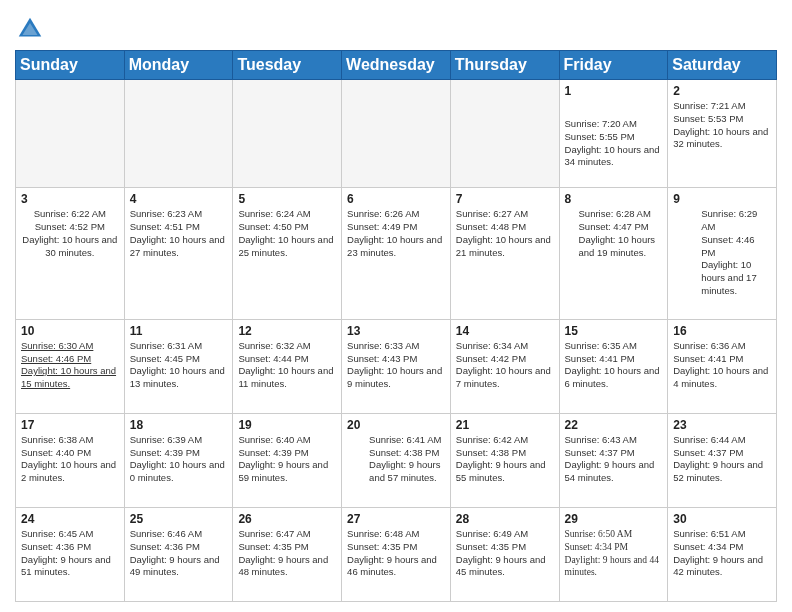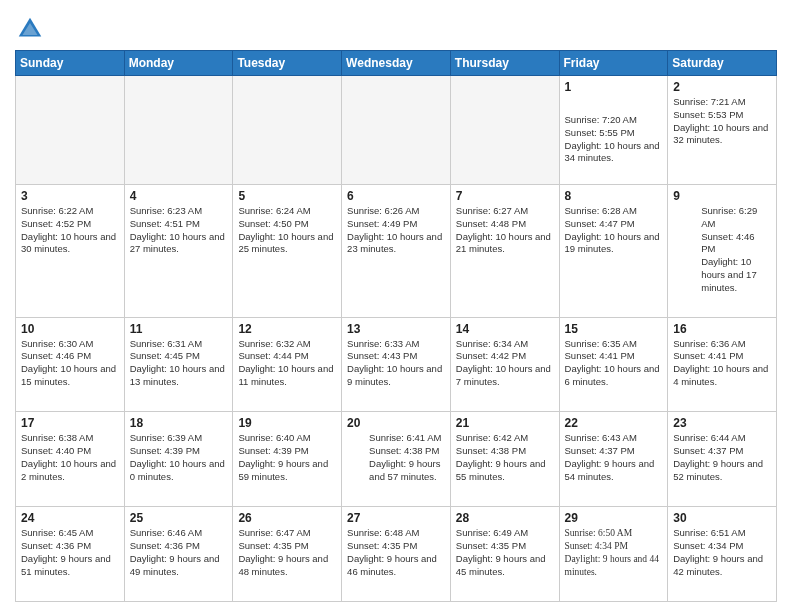--- a/index.html
+++ b/index.html
@@ -68,21 +68,21 @@
     }
     .cal-table {
       width: 100%;
       border-collapse: collapse;
       flex: 1;
       table-layout: fixed;
     }
     .cal-table th {
       background: #2a7abf;
       color: #fff;
-      font-size: 12px;
+      font-size: 16px;
       font-weight: bold;
       padding: 5px 4px;
       text-align: left;
       border: 1px solid #1a5a9a;
     }
     .cal-table td {
       border: 1px solid #ccc;
       vertical-align: top;
       padding: 4px 5px;
       font-size: 10px;
@@ -158,21 +158,21 @@
             <td>
               <span class="day-num">2</span>
               <div class="day-info" style="white-space: pre-line;">Sunrise: 7:21 AM
 Sunset: 5:53 PM
 Daylight: 10 hours and 32 minutes.</div>
             </td>
           </tr>
           <tr>
             <td>
               <span class="day-num">3</span>
-              <div class="day-info" style="white-space: pre-line;">Sunrise: 6:22 AM
+              <div class="day-info" style="white-space: pre-line; text-align: center;">Sunrise: 6:22 AM
 Sunset: 4:52 PM
 Daylight: 10 hours and 30 minutes.</div>
             </td>
             <td>
               <span class="day-num">4</span>
               <div class="day-info" style="white-space: pre-line;">Sunrise: 6:23 AM
 Sunset: 4:51 PM
 Daylight: 10 hours and 27 minutes.</div>
             </td>
             <td>
@@ -188,35 +188,35 @@
 Daylight: 10 hours and 23 minutes.</div>
             </td>
             <td>
               <span class="day-num">7</span>
               <div class="day-info" style="white-space: pre-line;">Sunrise: 6:27 AM
 Sunset: 4:48 PM
 Daylight: 10 hours and 21 minutes.</div>
             </td>
             <td>
               <span class="day-num">8</span>
-              <div class="day-info" style="white-space: pre-line;">Sunrise: 6:28 AM
+              <div class="day-info" style="white-space: pre-line; margin-left: 14px;">Sunrise: 6:28 AM
 Sunset: 4:47 PM
 Daylight: 10 hours and 19 minutes.</div>
             </td>
             <td>
               <span class="day-num">9</span>
               <div class="day-info" style="white-space: pre-line; margin-left: 28px;">Sunrise: 6:29 AM
 Sunset: 4:46 PM
 Daylight: 10 hours and 17 minutes.</div>
             </td>
           </tr>
           <tr>
             <td>
               <span class="day-num">10</span>
-              <div class="day-info" style="white-space: pre-line;">Sunrise: 6:30 AM
+              <div class="day-info" style="white-space: pre-line; text-decoration: underline;">Sunrise: 6:30 AM
 Sunset: 4:46 PM
 Daylight: 10 hours and 15 minutes.</div>
             </td>
             <td>
               <span class="day-num">11</span>
               <div class="day-info" style="white-space: pre-line;">Sunrise: 6:31 AM
 Sunset: 4:45 PM
 Daylight: 10 hours and 13 minutes.</div>
             </td>
             <td>

